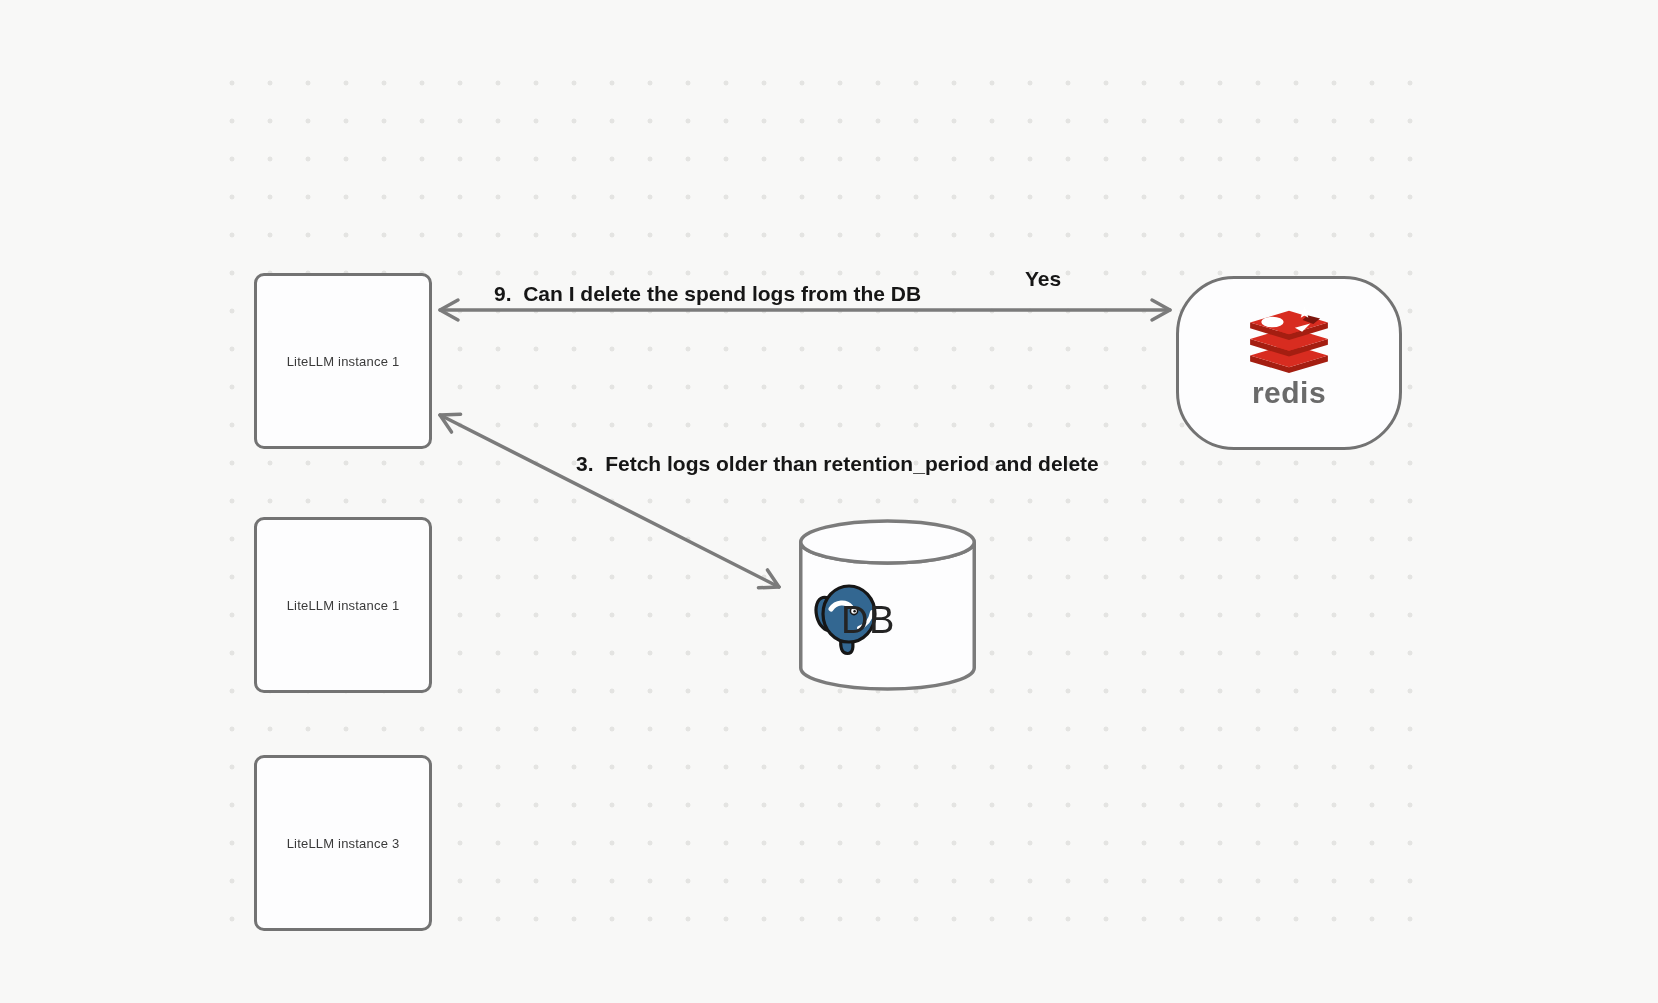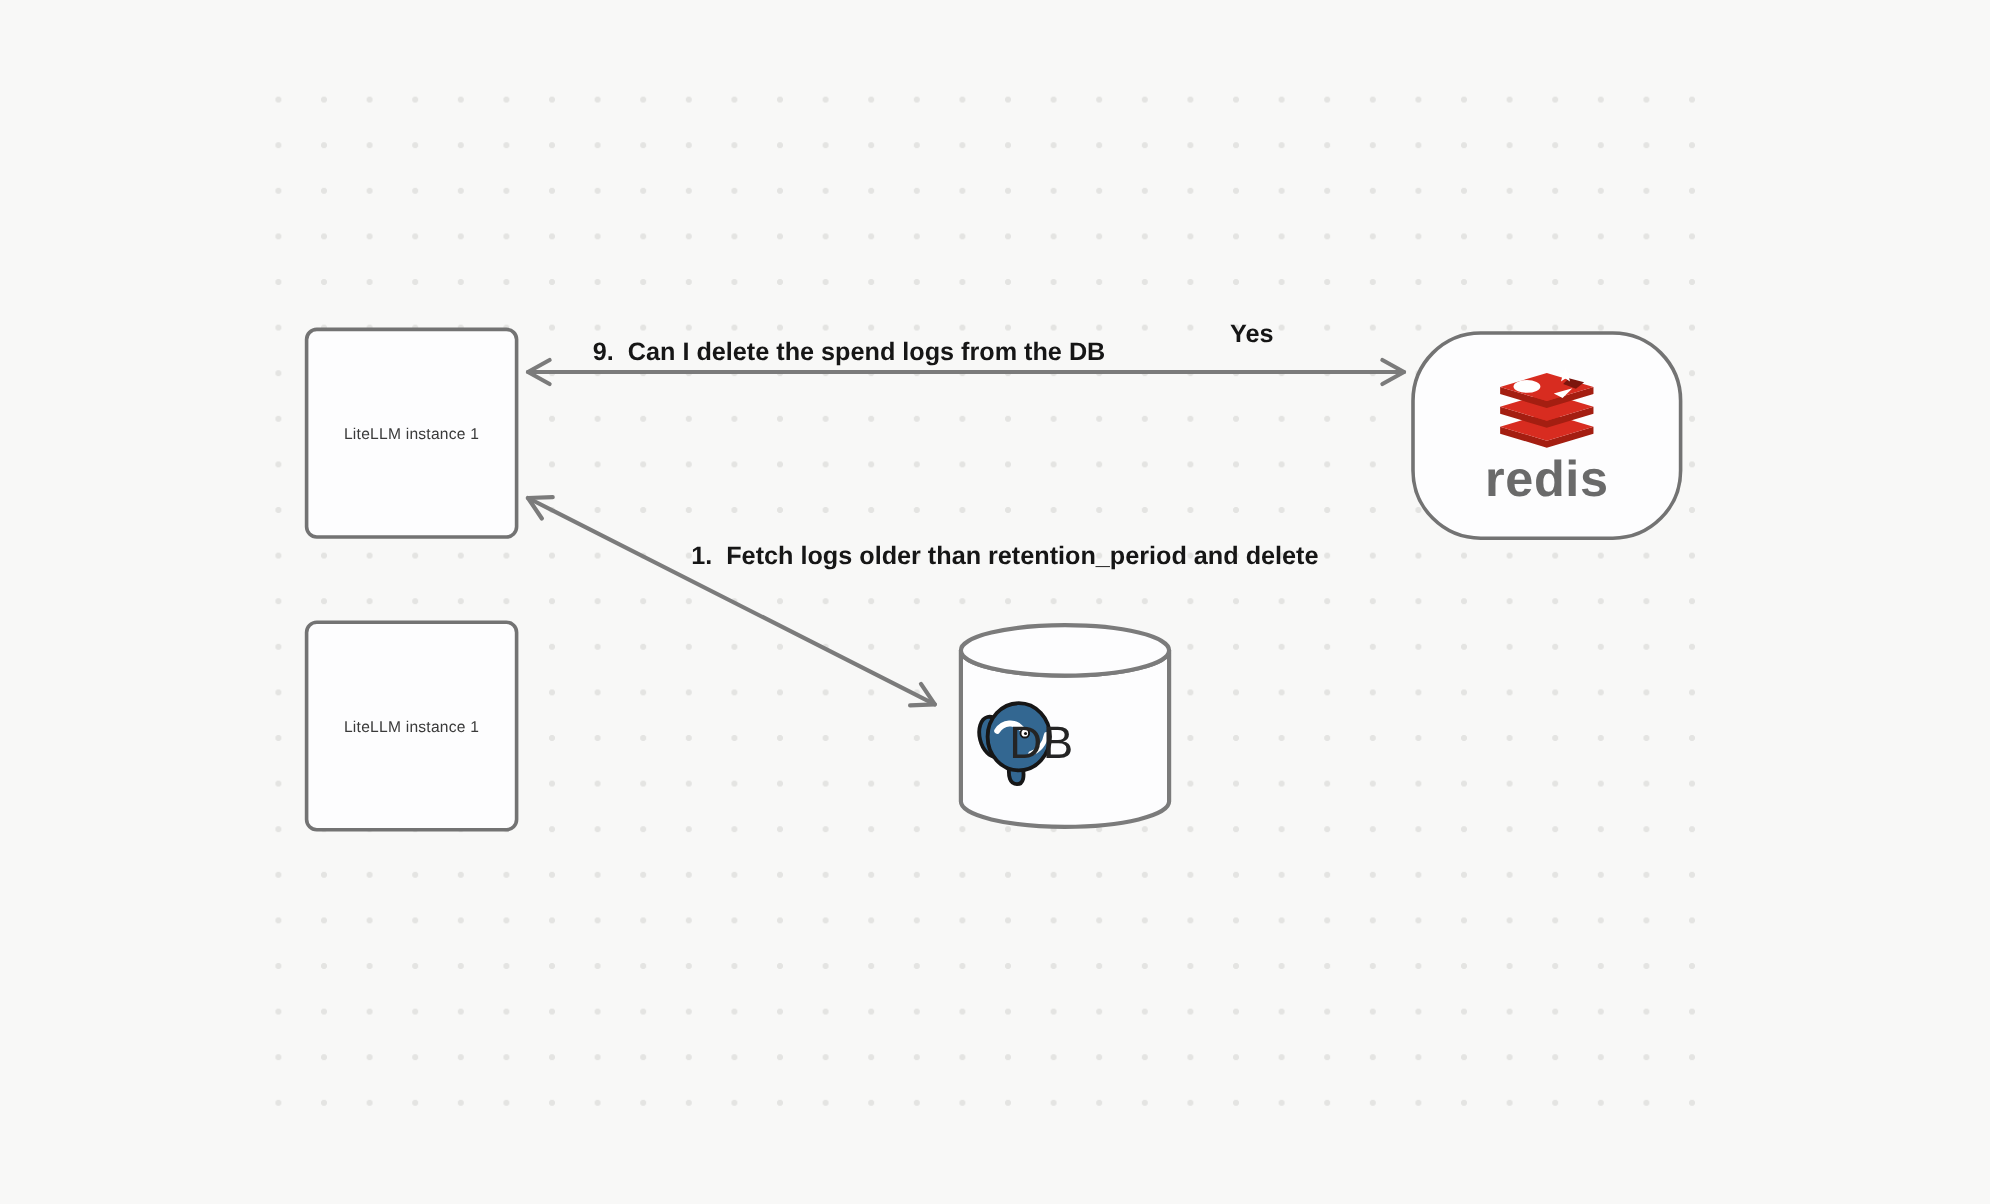--- a/index.html
+++ b/index.html
@@ -31,21 +31,21 @@
     left:254px;width:178px;height:176px;border-radius:10px;
   }
   .instance-label{
     font-size:13px;color:var(--node-text);letter-spacing:0.2px;
   }
   .redis-node{
     left:1176px;top:276px;width:226px;height:174px;border-radius:58px;
     flex-direction:column;justify-content:flex-start;padding-top:26px;
   }
   .redis-label{
-    font-size:42px;font-weight:700;color:var(--redis-text);
+    font-size:30px;font-weight:700;color:var(--redis-text);
     line-height:1;margin-top:3px;letter-spacing:0.5px;
   }
   .db-wrap{position:absolute;left:797px;top:518px;width:182px;height:176px;}
   .db-label{
     position:absolute;left:841px;top:601px;font-size:38px;
     color:var(--db-text);line-height:1;letter-spacing:0.5px;
   }
   .pg-logo{position:absolute;left:810px;top:580px;}
   .msg{
     position:absolute;font-size:21px;font-weight:700;color:var(--label-text);
@@ -61,20 +61,23 @@
 
 <div class="canvas">
 
   <div class="dot-grid"></div>
 
   <div class="node instance-node" style="top:273px">
     <span class="instance-label">LiteLLM instance 1</span>
   </div>
   <div class="node instance-node" style="top:517px">
     <span class="instance-label">LiteLLM instance 1</span>
+  </div>
+  <div class="node instance-node" style="top:755px">
+    <span class="instance-label">LiteLLM instance 3</span>
   </div>
 
   <div class="node redis-node">
     <svg width="82" height="70" viewBox="0 -6 82 72">
 
       <g transform="translate(0,34)">
         <path d="M1,12 L1,18 L41,30 L81,18 L81,12 L41,24 Z" style="fill:var(--redis-red-dark)"></path>
         <polygon points="1,12 41,0 81,12 41,24" style="fill:var(--redis-red)"></polygon>
       </g>
 
@@ -123,15 +126,15 @@
     <g>
       <line x1="440" y1="310" x2="1170" y2="310" style="stroke:var(--arrow)" stroke-width="3.5" stroke-linecap="round" marker-start="url(#vhead)" marker-end="url(#vhead)"></line>
     </g>
     <g>
       <line x1="440" y1="415" x2="779" y2="587" style="stroke:var(--arrow)" stroke-width="3.5" stroke-linecap="round" marker-start="url(#vhead)" marker-end="url(#vhead)"></line>
     </g>
   </svg>
 
   <div class="msg msg-1">9.  Can I delete the spend logs from the DB</div>
   <div class="msg msg-yes">Yes</div>
-  <div class="msg msg-2">1.  Fetch logs older than retention_period and delete</div>
+  <div class="msg msg-2">3.  Fetch logs older than retention_period and delete</div>
 
 </div>
 
 </body></html>

